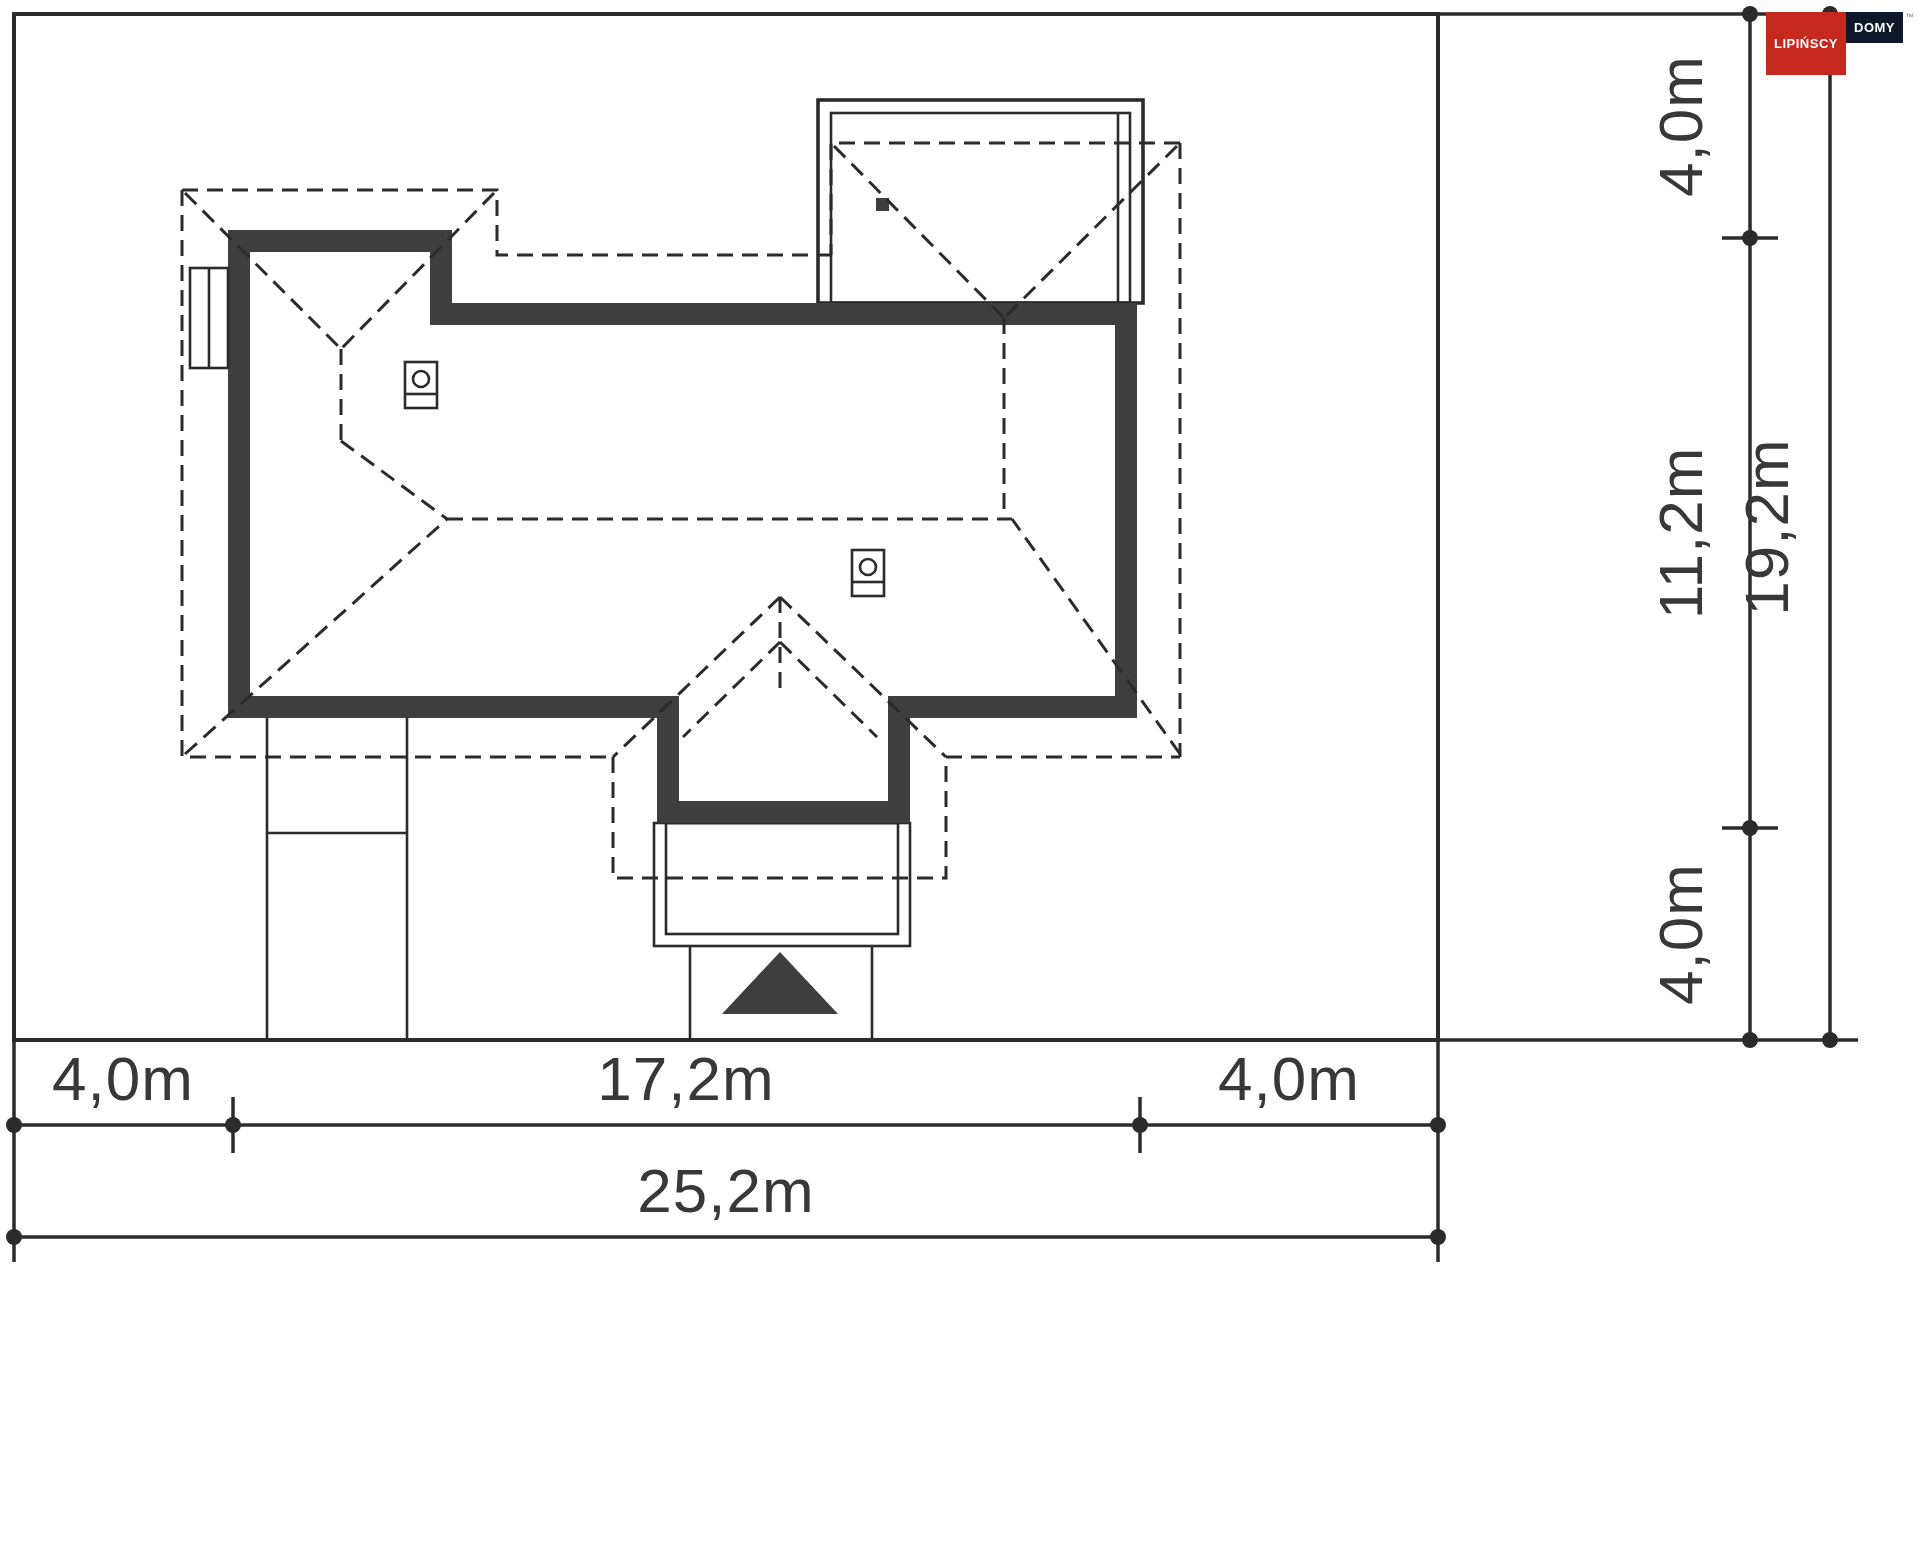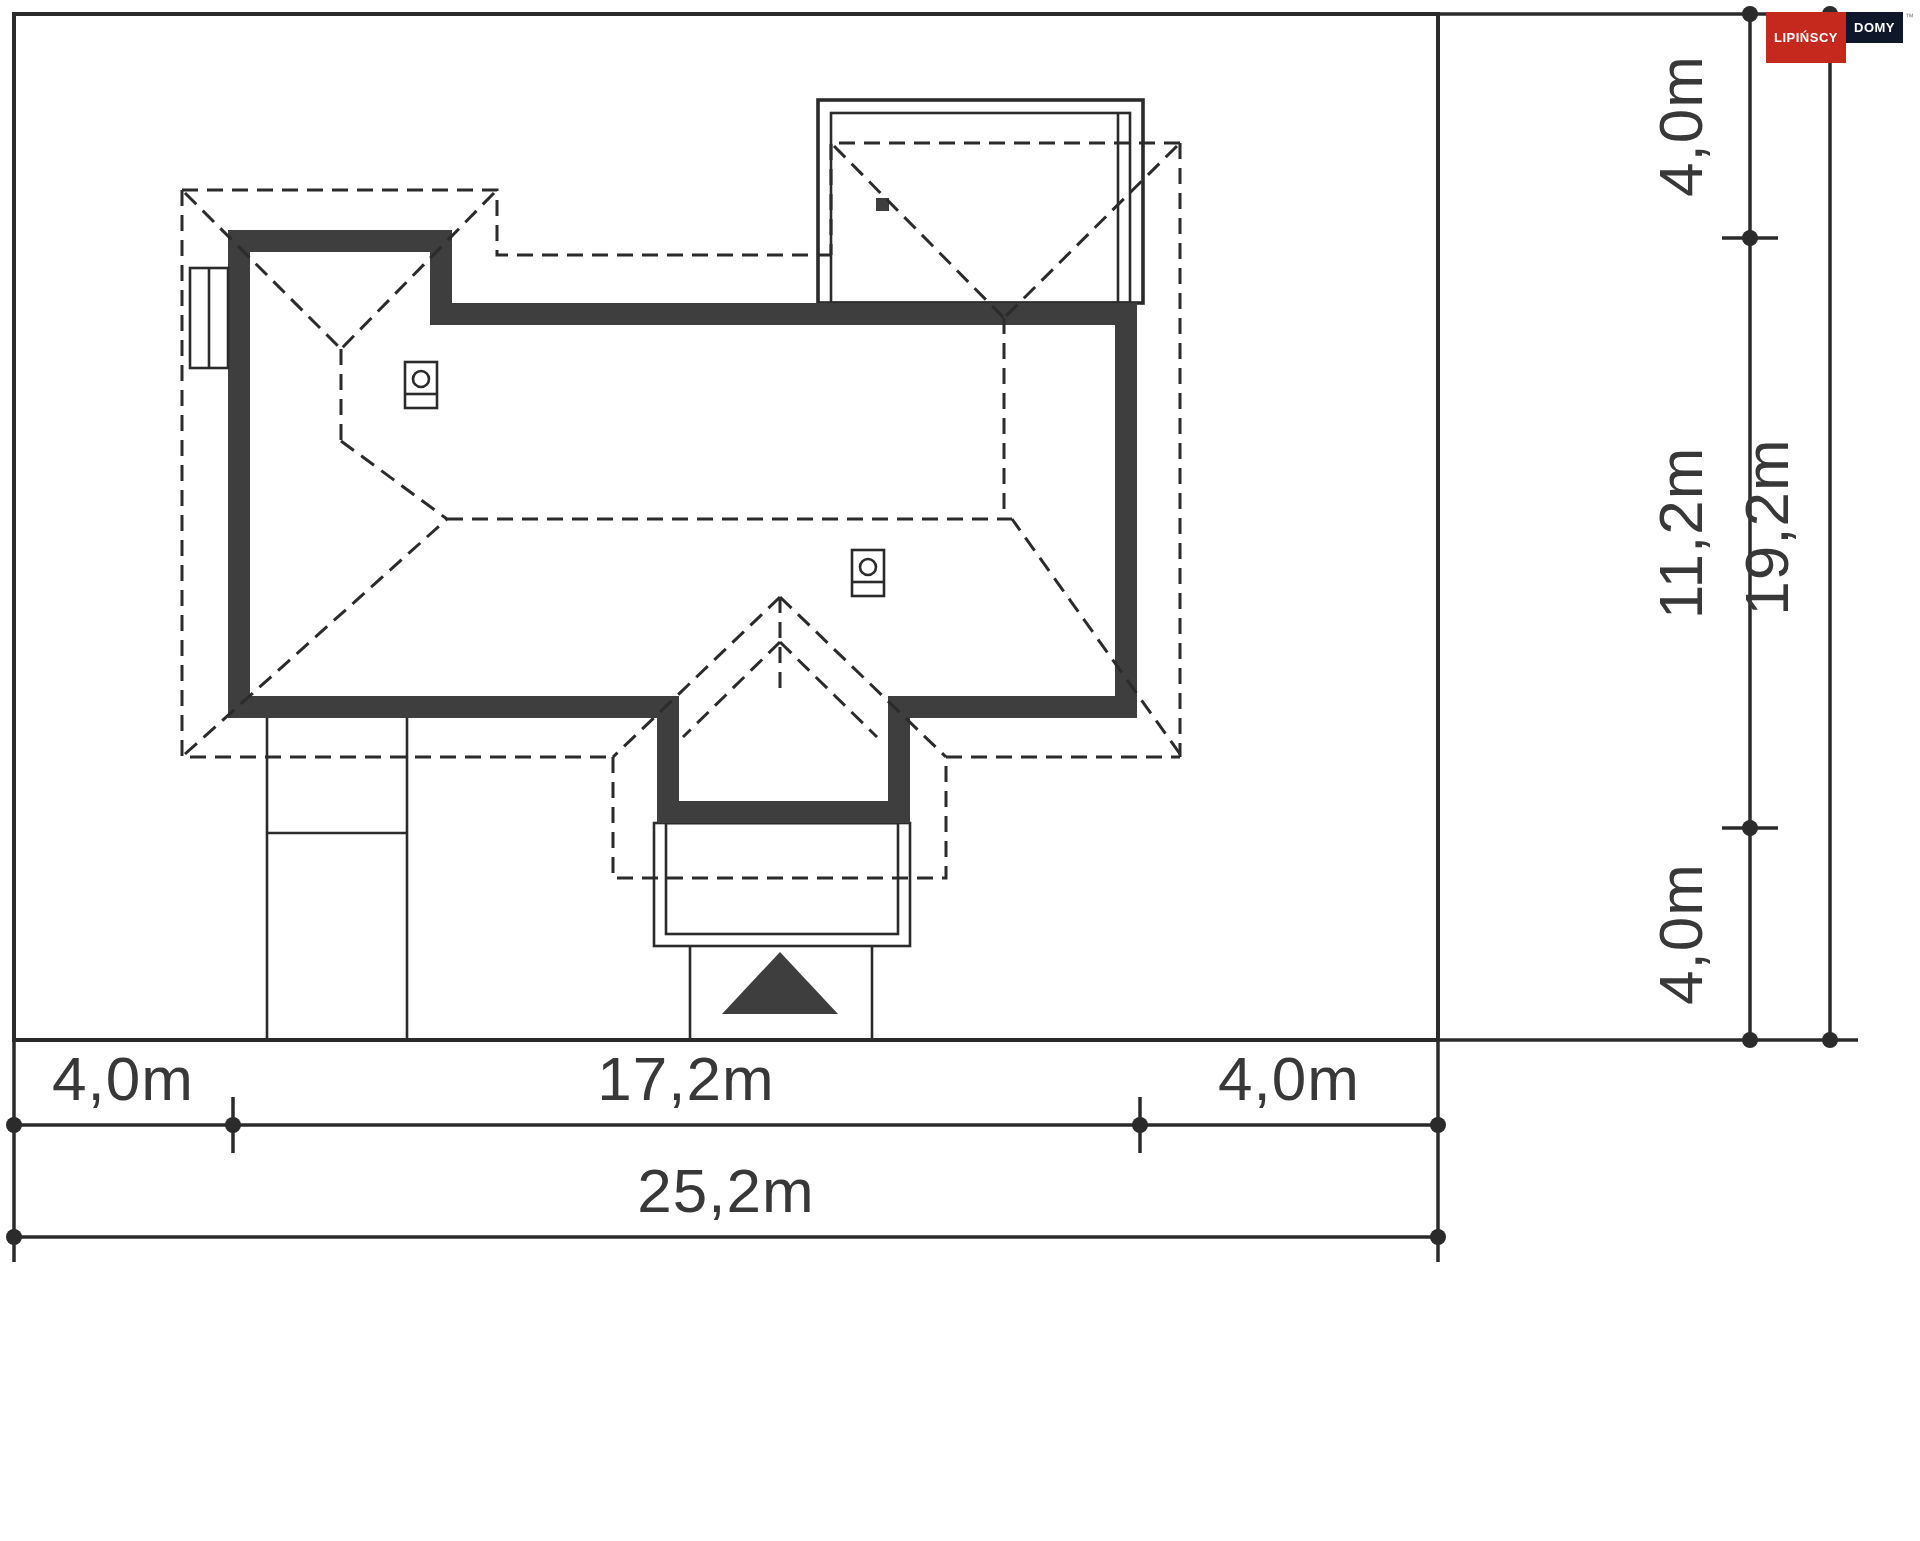--- a/index.html
+++ b/index.html
@@ -13,21 +13,21 @@
   .med-white{stroke:#2b2b2b;stroke-width:3.6;fill:#fff;}
   .wall{fill:#3e3e3e;fill-rule:evenodd;stroke:none;}
   .darkfill{fill:#3e3e3e;stroke:none;}
   .dash{stroke:#2b2b2b;stroke-width:3;fill:none;stroke-dasharray:16 9;}
   .dim-line{stroke:#2b2b2b;stroke-width:3.5;fill:none;}
   .dim-dot{fill:#2b2b2b;stroke:none;}
   text.dim{font-family:"Liberation Sans",sans-serif;font-size:62px;fill:#383838;letter-spacing:1px;}
 
   
   .logo{position:absolute;top:12px;right:6px;display:flex;align-items:flex-start;}
-  .logo-red{background:#c5281c;color:#ffffff;font:700 13px/1 "Liberation Sans",sans-serif;padding:19px 8px;letter-spacing:.5px;}
+  .logo-red{background:#c5281c;color:#ffffff;font:700 13px/1 "Liberation Sans",sans-serif;padding:25px 8px;letter-spacing:.5px;}
   .logo-gray{background:#0f172a;color:#ffffff;font:700 13px/1 "Liberation Sans",sans-serif;padding:9px 8px;letter-spacing:.5px;}
   .logo-tm{font:400 9px "Liberation Sans",sans-serif;color:#808285;margin-left:2px;}
 </style>
 </head>
 <body>
 
 <div class="stage">
 
   <svg width="1920" height="1541" viewBox="0 0 1920 1541">
 

